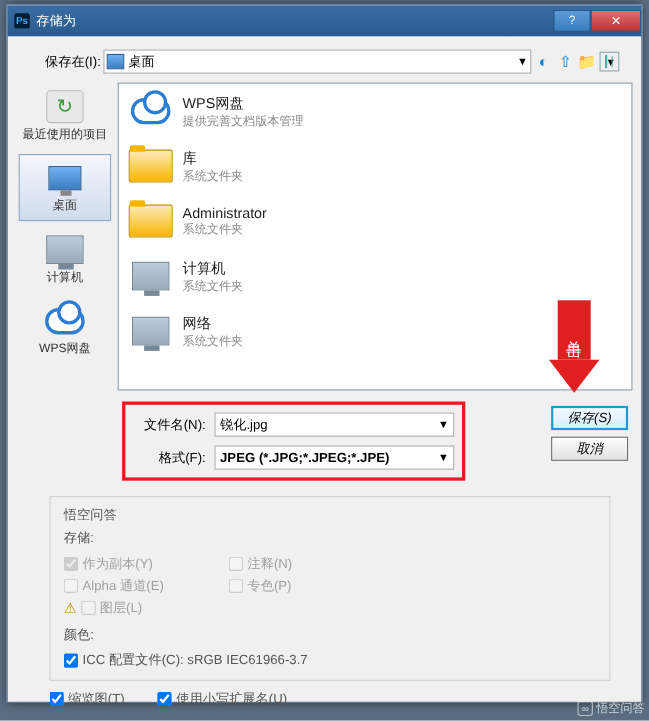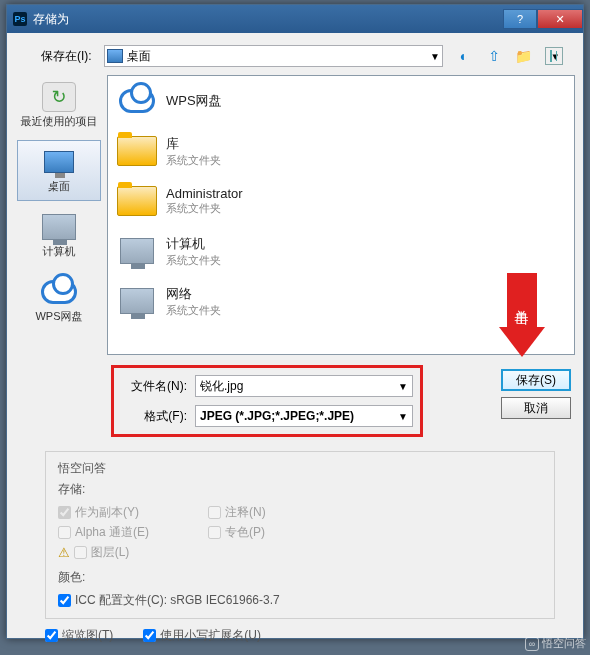--- a/index.html
+++ b/index.html
@@ -4,21 +4,21 @@
 <style>
   * { box-sizing: border-box; margin: 0; padding: 0; font-family: "Microsoft YaHei", Tahoma, sans-serif; }
   body { background: #5a6d80; width: 590px; height: 655px; position: relative; }
   .window { position: absolute; left: 6px; top: 4px; width: 578px; height: 635px; background: #f0f0f0; border: 1px solid #4a6a8a; box-shadow: 0 0 8px rgba(0,0,0,.5);}
   .titlebar { height: 28px; background: linear-gradient(#3a6ea5,#2a5a8f); display: flex; align-items: center; color: #fff; font-size: 12px; padding-left: 6px;}
   .titlebar .ps { width: 14px; height: 14px; background: #001e36; color:#31a8ff; font-size:9px; font-weight:bold; display:flex; align-items:center; justify-content:center; margin-right:6px; border-radius:2px;}
   .winbtns { margin-left:auto; display:flex; }
   .winbtn { width: 34px; height: 20px; display:flex; align-items:center; justify-content:center; font-size:11px; color:#fff; background: linear-gradient(#5b9bd5,#3a7ec0); border:1px solid #2a5a8f; }
   .winbtn.close{ width:46px; background: linear-gradient(#e07070,#c03030);}
   .body { padding: 6px 8px; }
-  .toprow { display:flex; align-items:center; gap:12px; padding: 6px 12px 8px 26px;}
+  .toprow { display:flex; align-items:center; gap:2px; padding: 6px 12px 8px 26px;}
   .toprow label{ font-size:12px;}
   .droplook{ flex:1; height:22px; border:1px solid #abadb3; background:#fff; display:flex; align-items:center; padding:0 2px; font-size:12px;}
   .droplook .mon{ width:16px; height:14px; background:linear-gradient(#6fb1f2,#3a7ec0); margin-right:4px; border:1px solid #2a5a8f;}
   .droplook .arr{ margin-left:auto; font-size:10px;}
   .icbtn{ width:18px; height:18px; display:flex; align-items:center; justify-content:center; font-size:14px; cursor:pointer;}
   .globe{ color:#1080d0;}
   .up{ color:#1080d0;}
   .newf{ color:#d4a030;}
   .view{ border:1px solid #8aa; padding:0 4px; font-size:11px; height:18px; display:flex; align-items:center;}
   .main { display:flex; gap: 4px; }
@@ -126,20 +126,21 @@
         </div>
       </div>
 
       <div class="listing">
         <div class="litem">
           <div class="lico">
               <div class="cloud"></div>
             </div>
           <div class="ltxt">
               <div class="t1">WPS网盘</div>
+              <div class="t2">提供完善文档版本管理</div>
             </div>
         </div>
         <div class="litem">
           <div class="lico">
               <div class="foldopen"></div>
             </div>
           <div class="ltxt">
               <div class="t1">库</div>
               <div class="t2">系统文件夹</div>
             </div>
@@ -191,21 +192,21 @@
           </div>
           <div class="fieldrow">
             <label>格式(F):</label>
             <div class="combobox bold">
               <span>JPEG (*.JPG;*.JPEG;*.JPE)</span>
               <span class="arr">▼</span>
             </div>
           </div>
         </div>
       </div>
-      <div style="display:flex; flex-direction:column; gap:6px; margin: 8px 4px 0 0;">
+      <div style="display:flex; flex-direction:column; gap:6px; margin: 8px 4px 0 0; font-style: italic;">
         <div class="actbtn primary">保存(S)</div>
         <div class="actbtn">取消</div>
       </div>
     </div>
 
     <div class="lower">
       <div style="font-size:12px; color:#555; margin-bottom:4px;">悟空问答</div>
       <div class="lrow">
         <div class="lab">存储:</div>
         <div style="display:grid; grid-template-columns: 150px 120px; row-gap:3px;">

